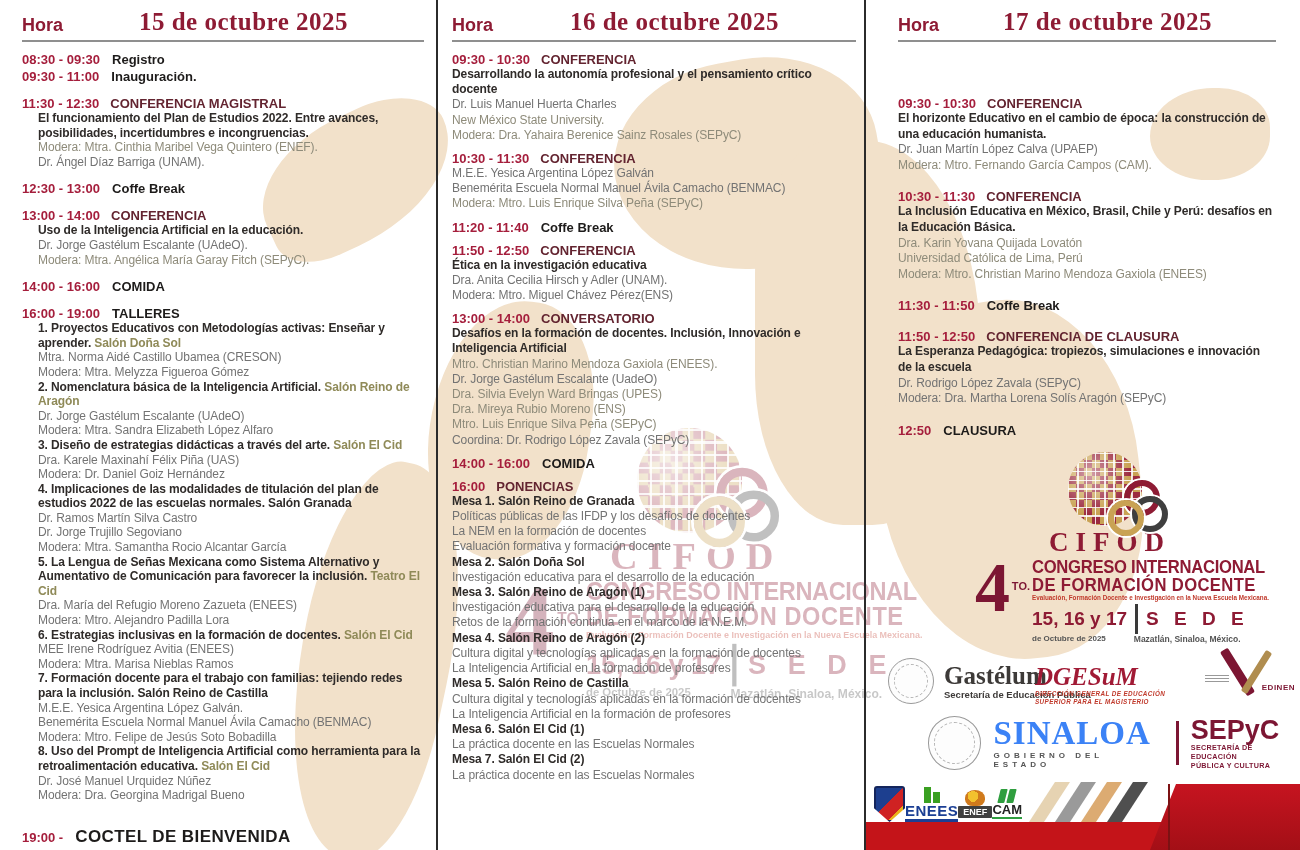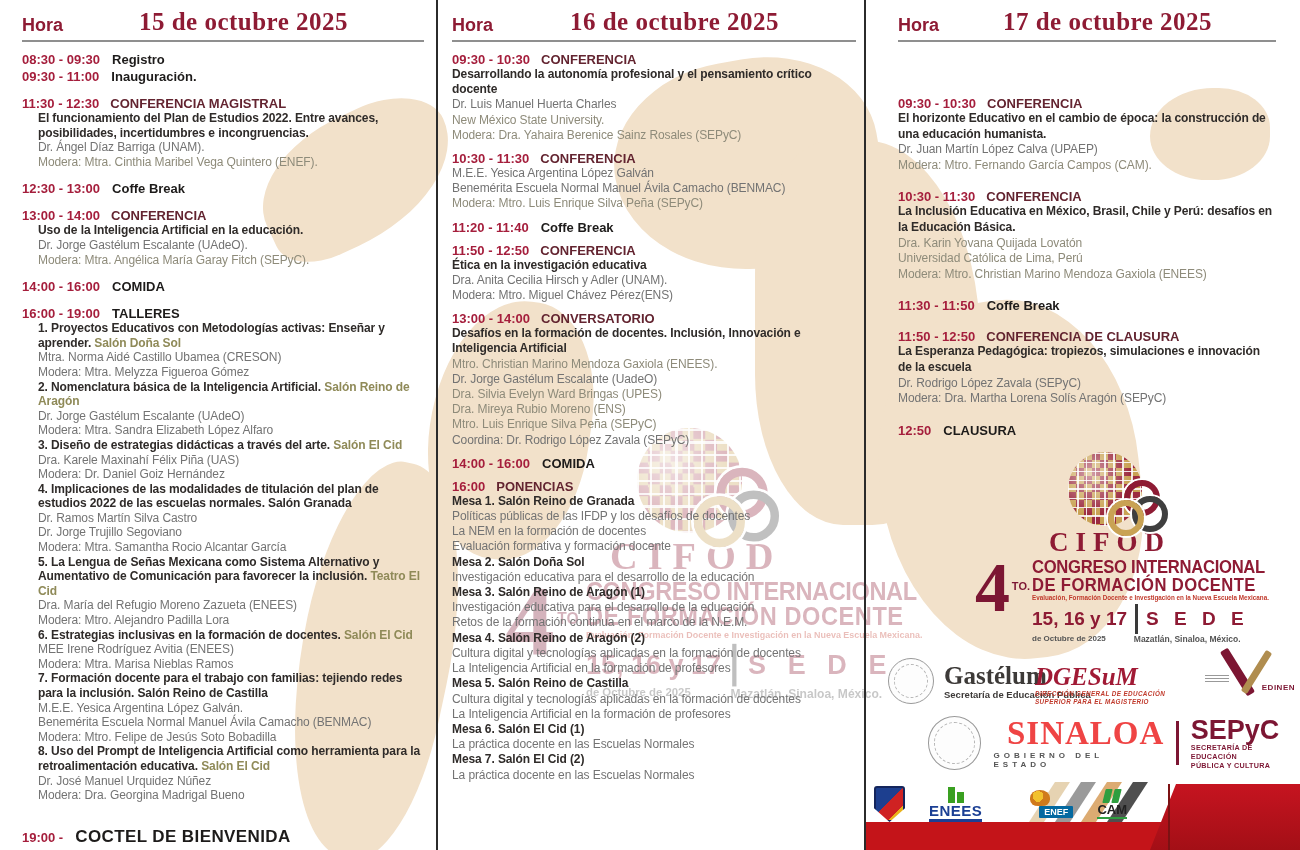--- a/index.html
+++ b/index.html
@@ -90,52 +90,52 @@
   .dg-title{font-family:"Liberation Serif",serif;font-weight:bold;color:#a11a35;font-size:25px;line-height:26px;}
   .dg-sub{font-size:6.3px;font-weight:bold;color:#c0392b;letter-spacing:.4px;line-height:8px;}
   .p-ed{left:1205px;top:644px;width:90px;height:70px;}
   .ed-v1{position:absolute;left:28px;top:2px;width:9px;height:52px;background:#7c1633;transform:rotate(-32deg);border-radius:2px;}
   .ed-v2{position:absolute;left:48px;top:4px;width:7px;height:48px;background:#b08d4f;transform:rotate(32deg);border-radius:2px;}
   .ed-t{position:absolute;right:0px;top:39px;font-size:8px;font-weight:bold;color:#7c1633;letter-spacing:.5px;}
   .ed-bar{position:absolute;left:0px;top:30px;width:24px;height:8px;
           background:repeating-linear-gradient(0deg,#999 0 1px,transparent 1px 3px);}
   .p-sin{left:928px;top:716px;display:flex;align-items:center;gap:12px;}
   .sin-seal{width:52px;height:52px;}
-  .sin-title{font-family:"Liberation Serif",serif;font-weight:bold;color:#ef4444;font-size:33px;
-             line-height:32px;letter-spacing:1px;text-align:right;}
+  .sin-title{font-family:"Liberation Serif",serif;font-weight:bold;color:#3b82f6;font-size:33px;
+             line-height:32px;letter-spacing:1px;}
   .sin-sub{font-size:8px;letter-spacing:4px;color:#555;font-weight:bold;margin-top:2px;}
   .sin-div{width:2.5px;height:44px;background:#7c1633;}
   .sep-title{font-weight:bold;color:#7c1633;font-size:27px;line-height:26px;}
   .sep-sub{font-size:7.2px;font-weight:bold;color:#7c1633;line-height:9px;letter-spacing:.3px;}
   
   .band-bottom{position:absolute;left:866px;right:0;top:822px;bottom:0;background:#c41419;z-index:1;}
   .band-right{position:absolute;left:1150px;right:0;top:784px;height:66px;z-index:1;
               background:linear-gradient(180deg,#c61420,#a30f16);
               clip-path:polygon(26px 0,100% 0,100% 100%,0 100%);}
   .band-line{position:absolute;left:1168px;top:784px;height:66px;width:2px;background:#7c1113;z-index:2;}
   .stripe{position:absolute;top:782px;height:40px;width:15px;transform:skewX(-33deg);z-index:2;}
   .st1{left:1042px;background:#e6d3b2;}
   .st2{left:1068px;background:#9a9a9a;}
   .st3{left:1094px;background:#dcab72;}
   .st4{left:1120px;background:#4f4f4f;}
   
-  .mini-row{position:absolute;left:874px;top:786px;display:flex;align-items:center;gap:24px;z-index:2;}
+  .mini-row{position:absolute;left:874px;top:786px;display:flex;align-items:center;gap:0;z-index:2;}
   .shield{width:27px;height:32px;border:2px solid #14255c;border-radius:3px 3px 0 0;
           clip-path:polygon(0 0,100% 0,100% 62%,50% 100%,0 62%);
           background:linear-gradient(135deg,#1d3f8f 0 45%,#cf2222 45% 75%,#e9b21b 75%);}
   .enees{text-align:center;}
   .enees-mark{display:flex;gap:2px;justify-content:center;align-items:flex-end;height:16px;}
   .enees-mark i{display:block;background:#3aa021;width:7px;height:16px;}
   .enees-mark i.short{height:11px;}
   .enees-t{color:#1b3f94;font-weight:bold;font-size:15px;line-height:15px;letter-spacing:.5px;}
   .enees-bar{height:3px;background:#1b3f94;margin-top:1px;}
   .enef{text-align:center;}
   .enef-deer{width:20px;height:16px;border-radius:50% 50% 40% 40%;margin:0 auto;
              background:radial-gradient(circle at 40% 40%,#f2c12e 0 35%,#d07a1c 35%);}
-  .enef-t{background:#0369a1;color:#fff;font-weight:bold;font-size:9px;padding:1px 5px;border-radius:1px;margin-left:33px;}
+  .enef-t{background:#404040;color:#fff;font-weight:bold;font-size:9px;padding:1px 5px;border-radius:1px;}
   .cam{text-align:center;}
   .cam-mark{display:flex;gap:2px;justify-content:center;height:14px;}
   .cam-mark i{display:block;width:7px;height:14px;background:#2f9e3f;transform:skewX(-14deg);border-radius:1px;}
   .cam-t{color:#222;font-weight:bold;font-size:13px;line-height:13px;}
   .cam-bar{height:2.5px;background:#2f9e3f;margin-top:1px;}
 </style>
 </head>
 <body>
 
 <div class="page">
@@ -159,22 +159,22 @@
     <div class="events">
         <div class="event compact">
           <div class="ev-head"><span class="time">08:30 - 09:30</span><span class="elabel">Registro</span></div>
         </div>
         <div class="event">
           <div class="ev-head"><span class="time">09:30 - 11:00</span><span class="elabel">Inauguración.</span></div>
         </div>
         <div class="event">
           <div class="ev-head"><span class="time">11:30 - 12:30</span><span class="etype">CONFERENCIA MAGISTRAL</span></div>
           <div class="ln title">El funcionamiento del Plan de Estudios 2022. Entre avances, posibilidades, incertidumbres e incongruencias.</div>
+          <div class="ln muted">Modera: Mtra. Cinthia Maribel Vega Quintero (ENEF).</div>
           <div class="ln name">Dr. Ángel Díaz Barriga (UNAM).</div>
-          <div class="ln muted">Modera: Mtra. Cinthia Maribel Vega Quintero (ENEF).</div>
         </div>
         <div class="event">
           <div class="ev-head"><span class="time">12:30 - 13:00</span><span class="elabel">Coffe Break</span></div>
         </div>
         <div class="event">
           <div class="ev-head"><span class="time">13:00 - 14:00</span><span class="etype">CONFERENCIA</span></div>
           <div class="ln title">Uso de la Inteligencia Artificial en la educación.</div>
           <div class="ln name">Dr. Jorge Gastélum Escalante (UAdeO).</div>
           <div class="ln muted">Modera: Mtra. Angélica María Garay Fitch (SEPyC).</div>
         </div>

